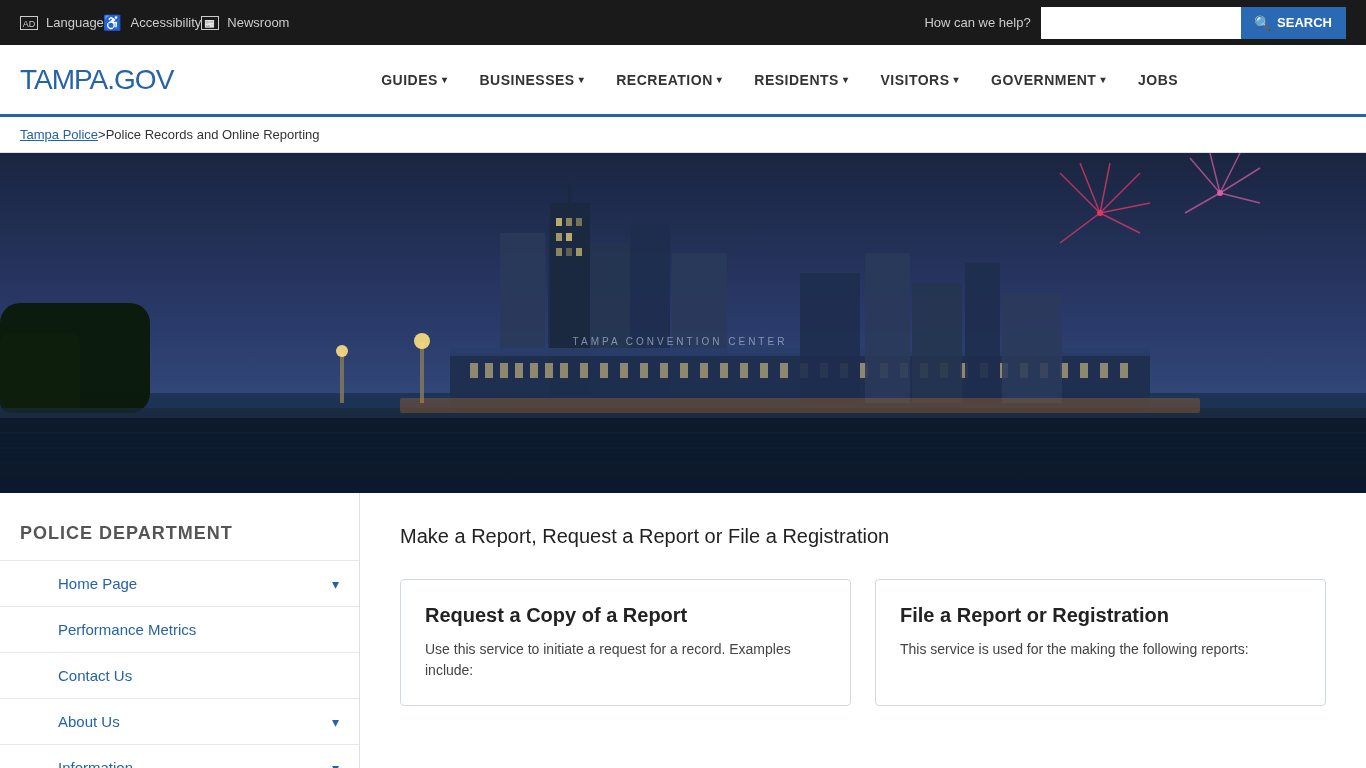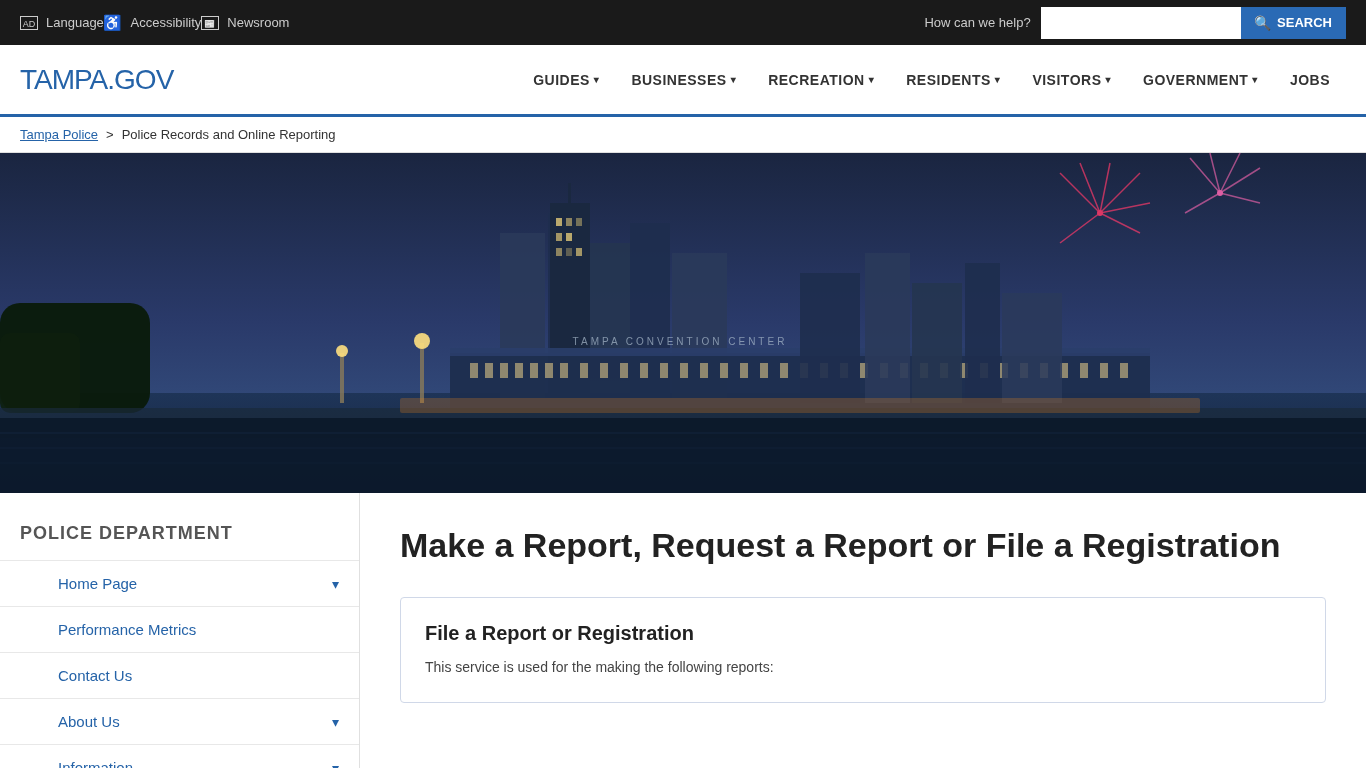--- a/index.html
+++ b/index.html
@@ -84,21 +84,21 @@
       text-decoration: none;
       margin-right: 40px;
       letter-spacing: -1px;
     }
     .logo span { color: #2563a8; font-weight: 400; }
     .main-nav {
       display: flex;
       align-items: center;
       gap: 0;
       flex: 1;
-      justify-content: flex-end;
+      justify-content: center;
     }
     .nav-item {
       padding: 0 16px;
       height: 72px;
       display: flex;
       align-items: center;
       font-size: 14px;
       font-weight: 700;
       color: #333;
       text-transform: uppercase;
@@ -109,21 +109,21 @@
     }
     .nav-item .caret { font-size: 10px; margin-left: 4px; }
 
     
     .breadcrumb {
       background: #fff;
       padding: 10px 20px;
       font-size: 13px;
       display: flex;
       align-items: center;
-      gap: 8px;
+      gap: 0;
       border-bottom: 1px solid #e0e0e0;
     }
     .breadcrumb a { color: #2563a8; text-decoration: underline; cursor: pointer; }
     .breadcrumb .current { color: #333; }
 
     
     .hero {
       width: 100%;
       height: 340px;
       background: linear-gradient(180deg, #1a2a4a 0%, #2a4a7a 30%, #3a5a8a 60%, #4a6a9a 100%);
@@ -172,22 +172,22 @@
       color: #2563a8;
       font-size: 14px;
     }
 
     
     .main-content {
       flex: 1;
       padding: 30px 40px;
     }
     .page-title {
-      font-size: 34px;
-      font-weight: 700;
+      font-size: 20px;
+      font-weight: 400;
       color: #222;
       margin-bottom: 30px;
       line-height: 1.3;
     }
 
     
     .cards-row {
       display: flex;
       gap: 24px;
     }
@@ -437,19 +437,23 @@
       <span class="caret-icon">▾</span>
     </a>
 
   </div>
 
   <div class="main-content">
     <h1 class="page-title">Make a Report, Request a Report or File a Registration</h1>
 
     <div class="cards-row">
       <div class="card">
+        <div class="card-title">Request a Copy of a Report</div>
+        <div class="card-text">Use this service to initiate a request for a record. Examples include:</div>
+      </div>
+      <div class="card">
         <div class="card-title">File a Report or Registration</div>
         <div class="card-text">This service is used for the making the following reports:</div>
       </div>
     </div>
   </div>
 
 </div>
 
 </body></html>

